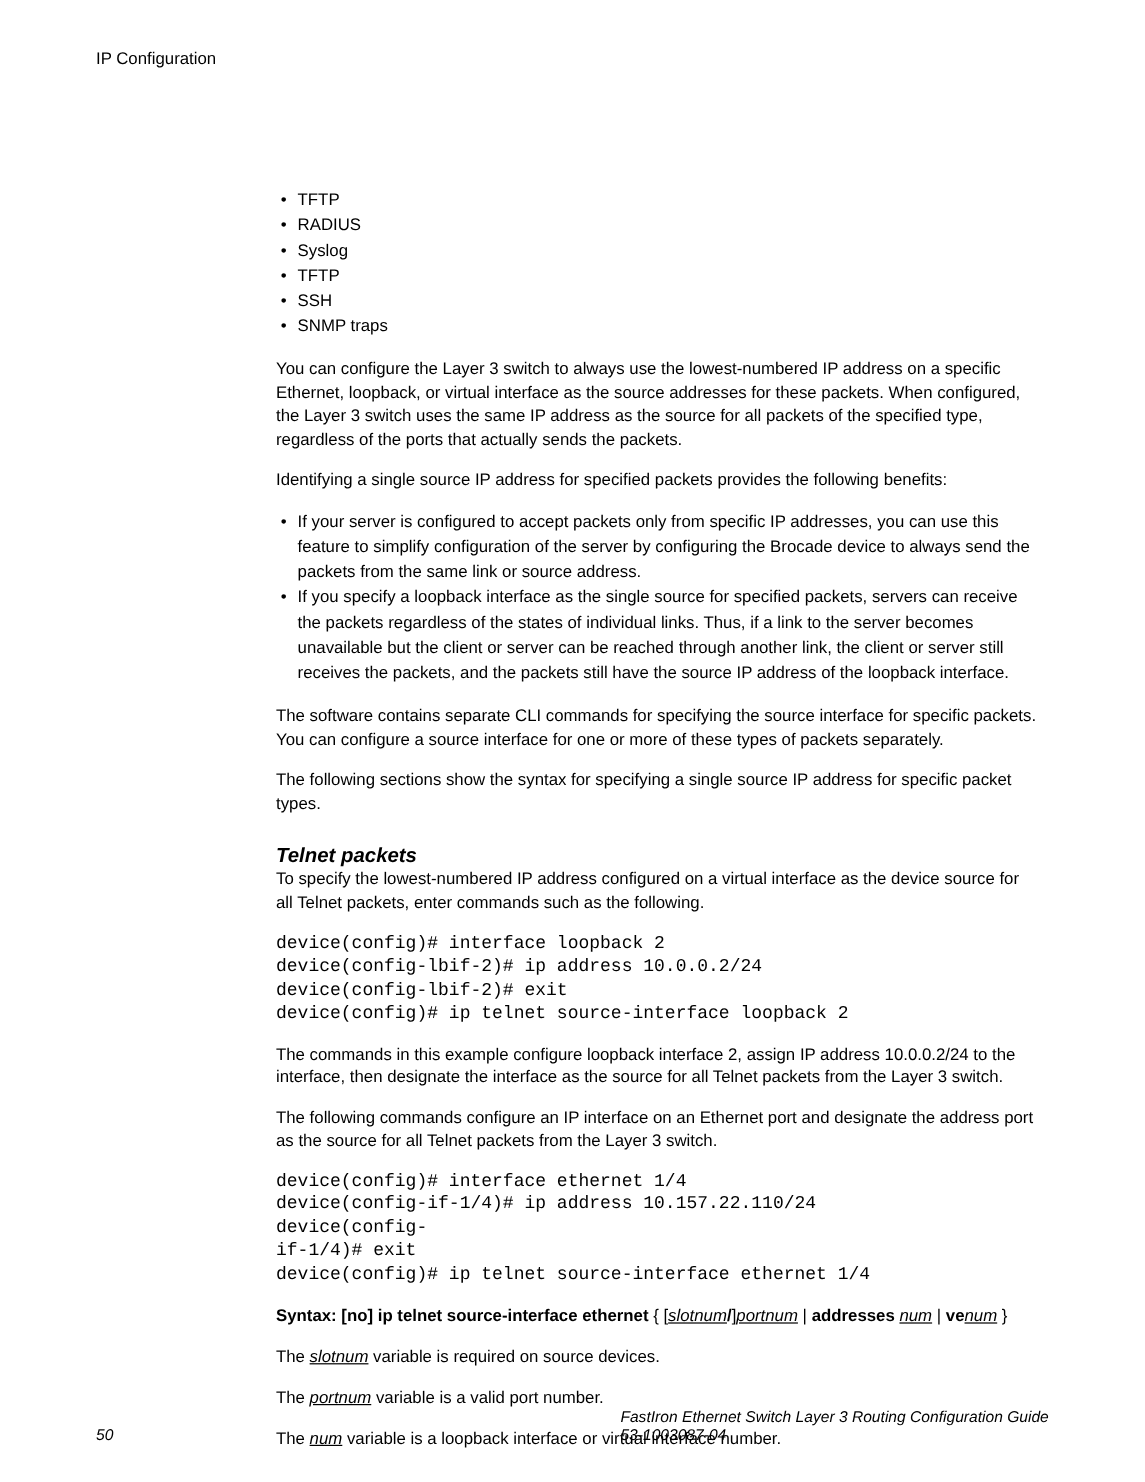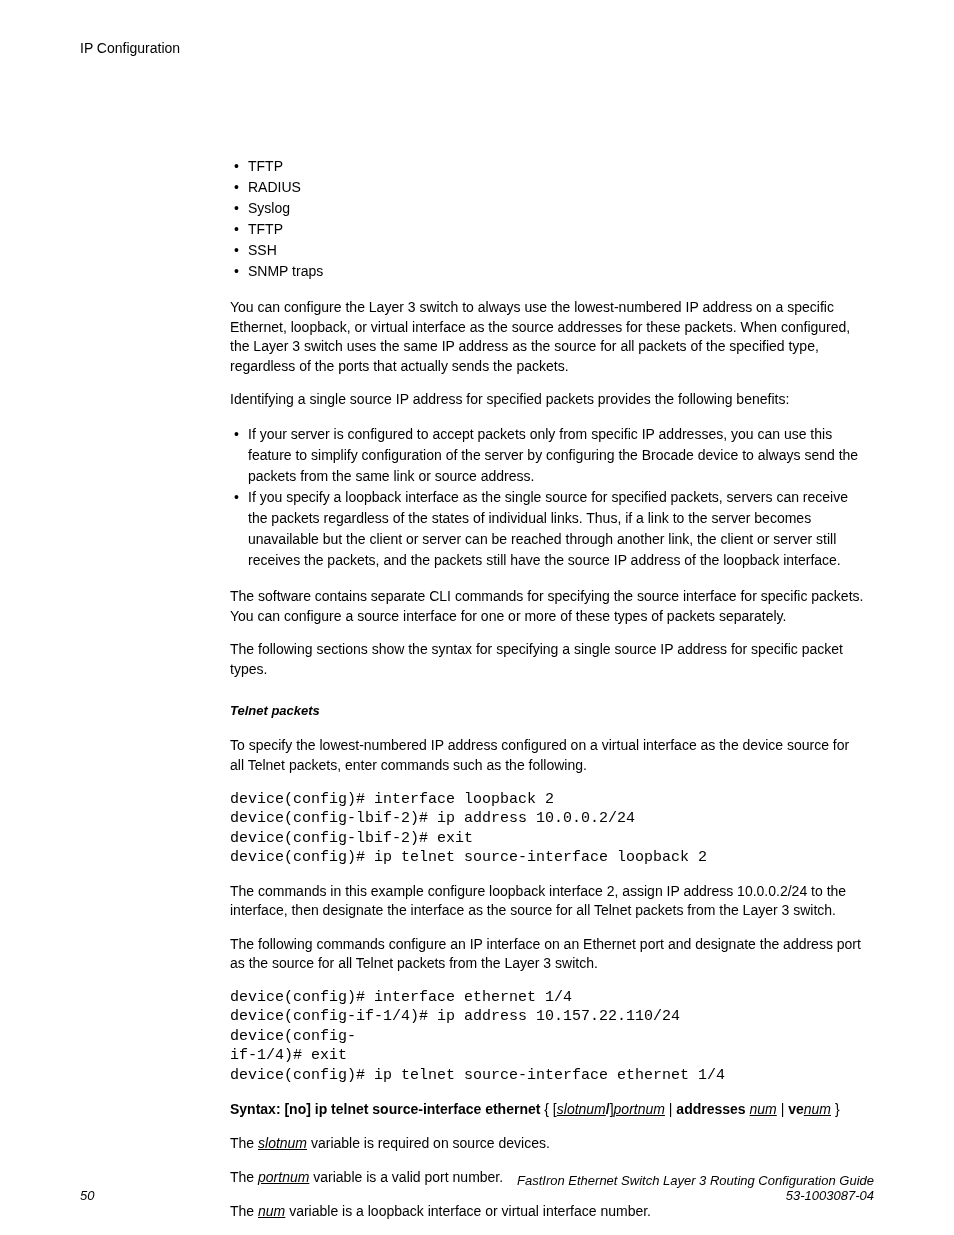--- a/index.html
+++ b/index.html
@@ -36,23 +36,23 @@
     left: 4px;
   }
   p.para {
     line-height: 1.4;
     margin-bottom: 14px;
   }
   h3.section-heading {
     font-family: Arial, Helvetica, sans-serif;
     font-style: italic;
     font-weight: bold;
-    font-size: 13px;
+    font-size: 17px;
     margin-top: 24px;
-    margin-bottom: 18px;
+    margin-bottom: 0;
   }
   pre.code {
     font-family: "Courier New", monospace;
     font-size: 15px;
     line-height: 1.3;
     margin-bottom: 14px;
     white-space: pre;
   }
   .syntax-line {
     line-height: 1.5;
@@ -65,21 +65,21 @@
     bottom: 32px;
     left: 80px;
     right: 80px;
     display: flex;
     justify-content: space-between;
     align-items: flex-end;
     font-size: 13px;
     font-style: italic;
   }
   .footer-right {
-    text-align: right;
+    text-align: left;
   }
 </style>
 </head>
 <body>
 
 <div class="header-title">IP Configuration</div>
 
 <div class="content">
 
   <ul class="bullet-list">

